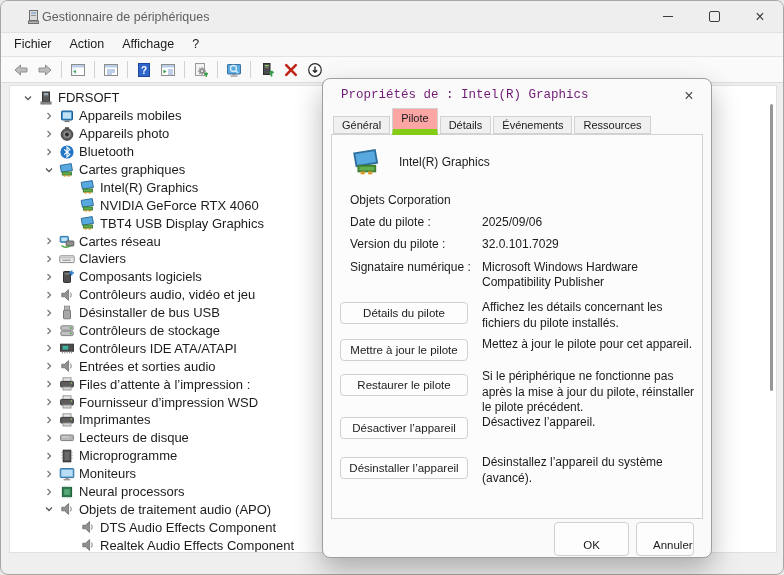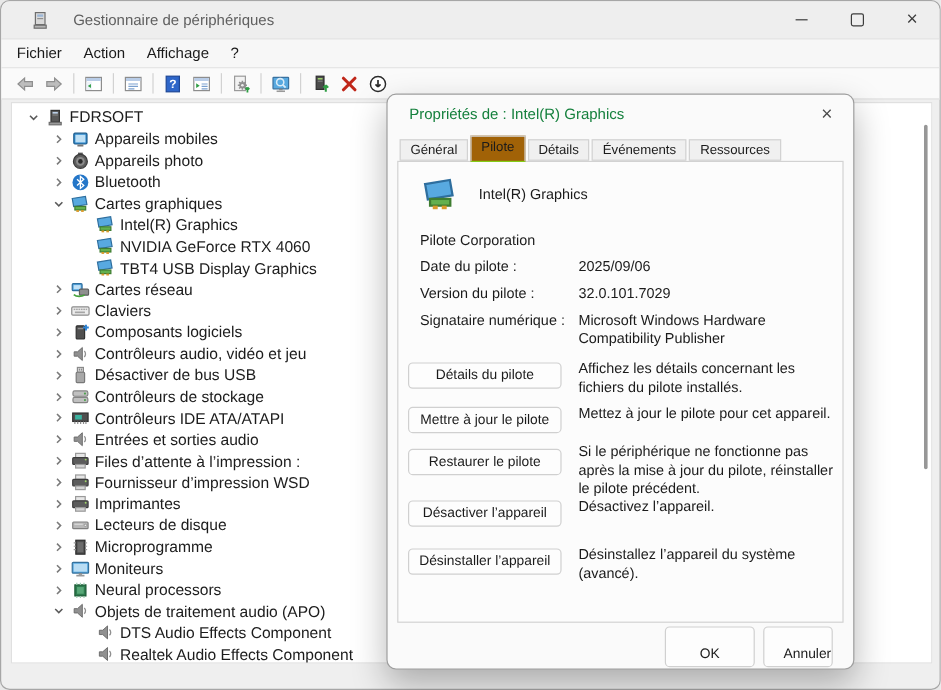--- a/index.html
+++ b/index.html
@@ -10,21 +10,21 @@
     -webkit-font-smoothing:antialiased;
   }
   .window{
     position:absolute;inset:0;background:#efefef;
     border:1px solid #a6a6a6;border-radius:8px;overflow:hidden;box-sizing:border-box;
   }
   
   .titlebar{position:absolute;left:0;top:0;right:0;height:31px;background:#eeeeee;
     border-bottom:1px solid #e2e2e2;display:flex;align-items:center;}
   .app-icon{margin-left:25px;width:16px;height:16px;flex:0 0 auto;}
-  .window-title{margin-left:19px;font-size:12.5px;color:#5f5f5f;white-space:nowrap;}
+  .window-title{margin-left:0;font-size:12.5px;color:#5f5f5f;white-space:nowrap;}
   .caption-buttons{margin-left:auto;display:flex;height:100%;}
   .cap{width:46px;height:100%;display:flex;align-items:center;justify-content:center;color:#3c3c3c;}
   .cap-min::before{content:"";display:block;width:10px;border-top:1px solid #3c3c3c;}
   .cap-max::before{content:"";display:block;width:9px;height:9px;border:1px solid #3c3c3c;border-radius:2px;}
   .cap-close{font-size:16px;line-height:16px;}
   
   .menubar{position:absolute;top:32px;left:0;right:0;height:23px;background:#f7f7f7;
     border-bottom:1px solid #e2e2e2;display:flex;align-items:center;padding-left:4px;}
   .menu-item{padding:0 9px;font-size:12.5px;color:#1b1b1b;line-height:23px;}
   
@@ -38,27 +38,27 @@
   .tree-panel{position:absolute;left:8px;top:84px;width:768px;height:468px;background:#ffffff;
     border:1px solid #e0e0e0;box-sizing:border-box;overflow:hidden;padding-top:3px;}
   .tree-row{display:flex;align-items:center;height:17.9px;font-size:13px;color:#1c1c1c;white-space:nowrap;}
   .chev{width:20px;height:12px;display:flex;align-items:center;justify-content:center;flex:0 0 auto;}
   .tree-icon{width:16px;height:16px;margin-right:4px;flex:0 0 auto;}
   .vscroll{position:absolute;right:10px;top:103px;width:3px;height:287px;background:#979797;border-radius:2px;}
   
   .dialog{position:absolute;left:322px;top:78px;width:390px;height:480px;background:#fafafa;
     border:1px solid #9e9e9e;border-radius:8px;box-sizing:border-box;
     box-shadow:0 12px 28px rgba(0,0,0,.28);}
-  .dialog-title{position:absolute;left:18px;top:0;line-height:33px;font-size:12.5px;color:#15803d;}
+  .dialog-title{position:absolute;left:18px;top:0;line-height:33px;font-size:12.5px;color:#701a75;font-family:Liberation Mono, monospace;}
   .dlg-close{position:absolute;right:12px;top:7px;width:20px;height:20px;text-align:center;
     line-height:19px;font-size:16px;color:#4a4a4a;}
   .tabs{position:absolute;top:35px;left:10px;height:20px;display:flex;align-items:flex-end;z-index:3;}
   .tab{height:16px;line-height:16px;font-size:11px;padding:0 8px;background:#f0f0f0;
     border:1px solid #d2d2d2;margin-right:2px;color:#1b1b1b;white-space:nowrap;}
-  .tab.active{height:20px;line-height:19px;background:#a16207;border-bottom:1px solid #84cc16;margin-bottom:-1px;}
+  .tab.active{height:20px;line-height:19px;background:#fca5a5;border-bottom:6px solid #84cc16;margin-bottom:-1px;}
   .tab-page{position:absolute;left:8px;top:55px;width:372px;height:385px;background:#fcfcfc;
     border:1px solid #d2d2d2;box-sizing:border-box;}
   .dev-row{position:absolute;left:18px;top:12px;display:flex;align-items:center;}
   .dev-icon{width:34px;height:30px;margin-right:15px;}
   .dev-name{font-size:12px;color:#1b1b1b;}
   .field-row{position:absolute;left:18px;display:flex;font-size:12px;color:#1b1b1b;}
   .field-label{width:132px;flex:0 0 auto;}
   .field-value{width:216px;line-height:15px;}
   .f0{top:58px}.f1{top:80px}.f2{top:102px}.f3{top:125px}
   .action-row{position:absolute;left:8px;right:4px;font-size:12px;}
@@ -410,21 +410,21 @@
           </svg>
         </span>
         <span class="icon tree-icon">
           <svg xmlns="http://www.w3.org/2000/svg" width="16" height="16" viewBox="0 0 16 16">
             <rect x="5.5" y="1.2" width="5" height="4" fill="#d9d9d9" stroke="#8a8a8a"></rect>
             <rect x="6.7" y="2.2" width="1" height="1.6" fill="#8a8a8a"></rect>
             <rect x="8.4" y="2.2" width="1" height="1.6" fill="#8a8a8a"></rect>
             <rect x="4.5" y="5.2" width="7" height="8.6" rx="0.8" fill="#a8a8a8" stroke="#787878"></rect>
           </svg>
         </span>
-        <span>Désactiver de bus USB</span>
+        <span>Désinstaller de bus USB</span>
       </div>
       <div class="tree-row" style="padding-left: 29px;">
         <span class="chev">
           <svg width="10" height="10" viewBox="0 0 10 10">
             <path d="M3.5 2 L6.5 5 L3.5 8" fill="none" stroke="#7a7a7a" stroke-width="1.3"></path>
           </svg>
         </span>
         <span class="icon tree-icon">
           <svg xmlns="http://www.w3.org/2000/svg" width="16" height="16" viewBox="0 0 16 16">
             <rect x="1.8" y="2.8" width="12.4" height="4.4" rx="1.4" fill="#c0c0c0" stroke="#848484"></rect>
@@ -647,21 +647,21 @@
           <svg xmlns="http://www.w3.org/2000/svg" width="34" height="30" viewBox="0 0 16 16">
             <polygon points="1.2,3.4 12.2,1.6 13.4,8.4 2.4,10.2" fill="#58a9e0" stroke="#2e6e9e"></polygon>
             <rect x="3.4" y="10" width="9" height="3" fill="#63b04e" stroke="#3f7d31"></rect>
             <rect x="4.6" y="13" width="2.2" height="1.6" fill="#d99a2b"></rect>
             <rect x="8.6" y="13" width="2.2" height="1.6" fill="#d99a2b"></rect>
           </svg>
         </span>
       <span class="dev-name">Intel(R) Graphics</span>
     </div>
   <div class="field-row f0">
-        <span class="field-value">Pilote Corporation</span>
+        <span class="field-value">Objets Corporation</span>
       </div>
       <div class="field-row f1">
         <span class="field-label">Date du pilote :</span>
         <span class="field-value">2025/09/06</span>
       </div>
       <div class="field-row f2">
         <span class="field-label">Version du pilote :</span>
         <span class="field-value">32.0.101.7029</span>
       </div>
       <div class="field-row f3">

